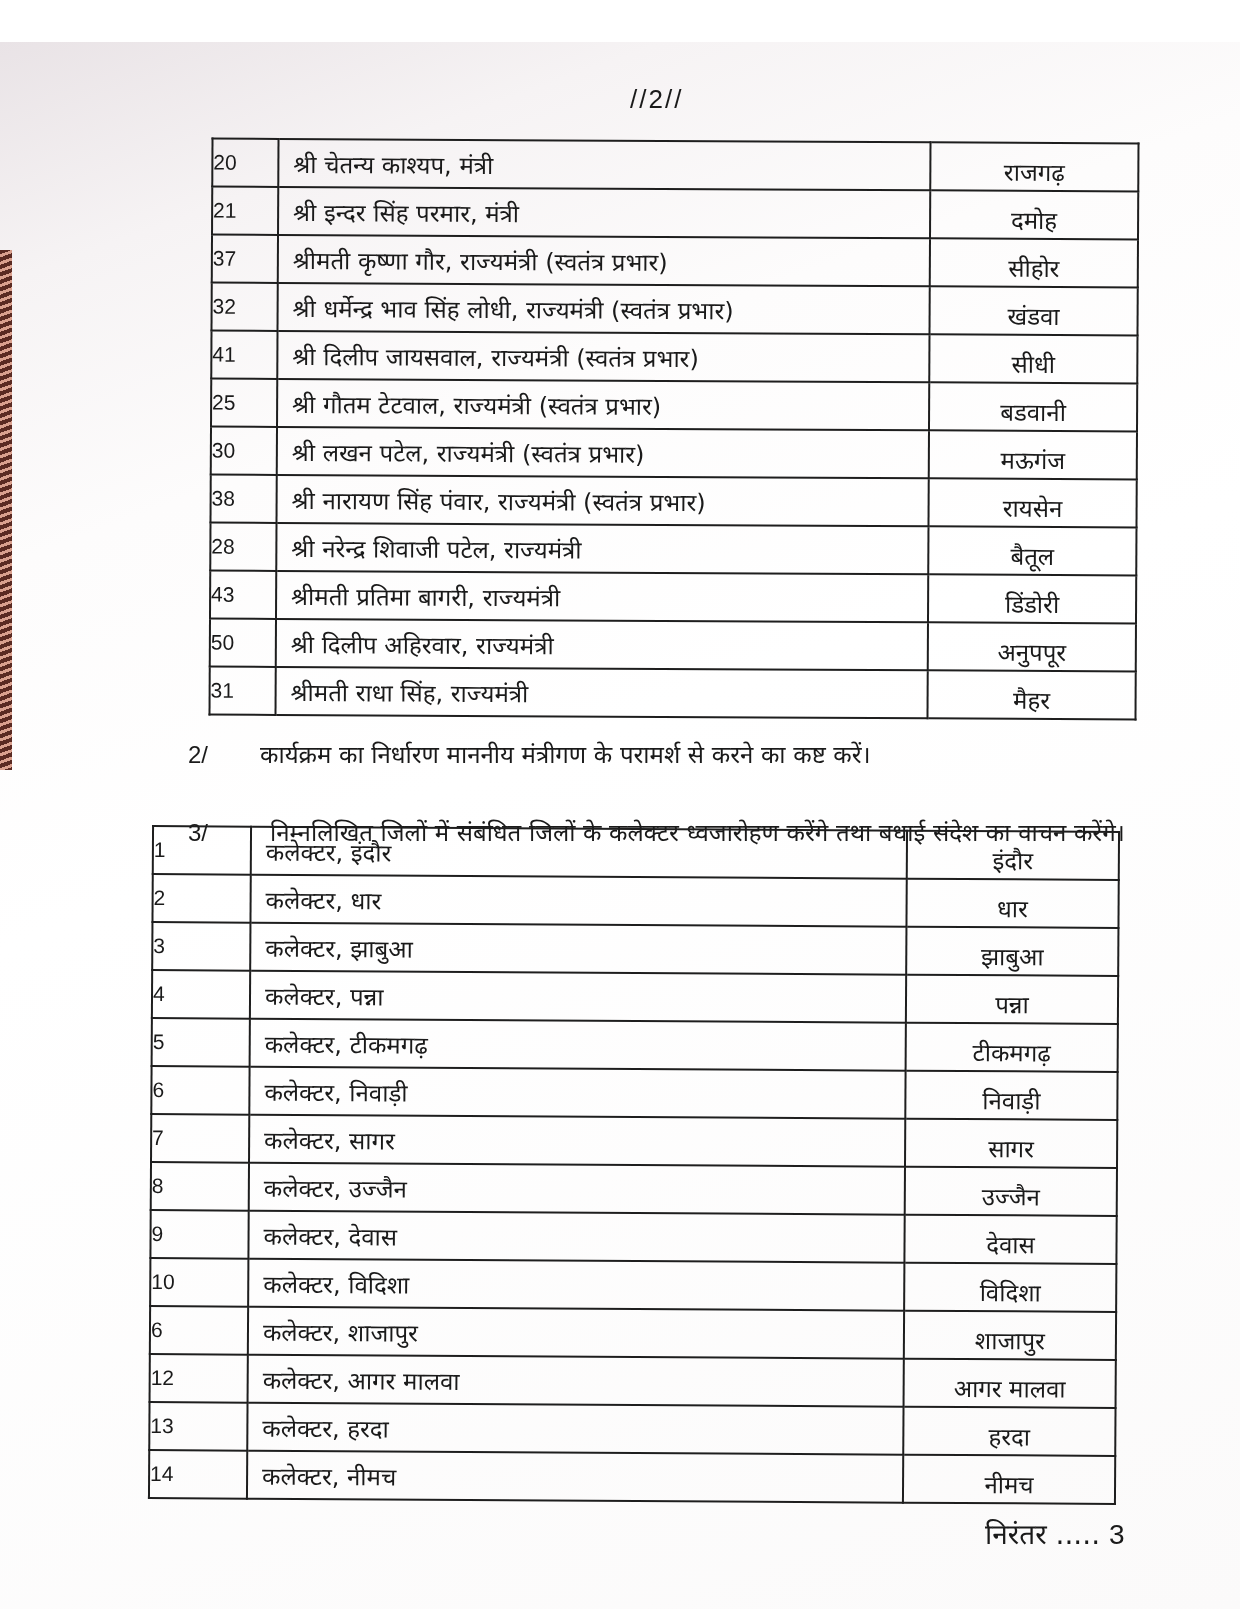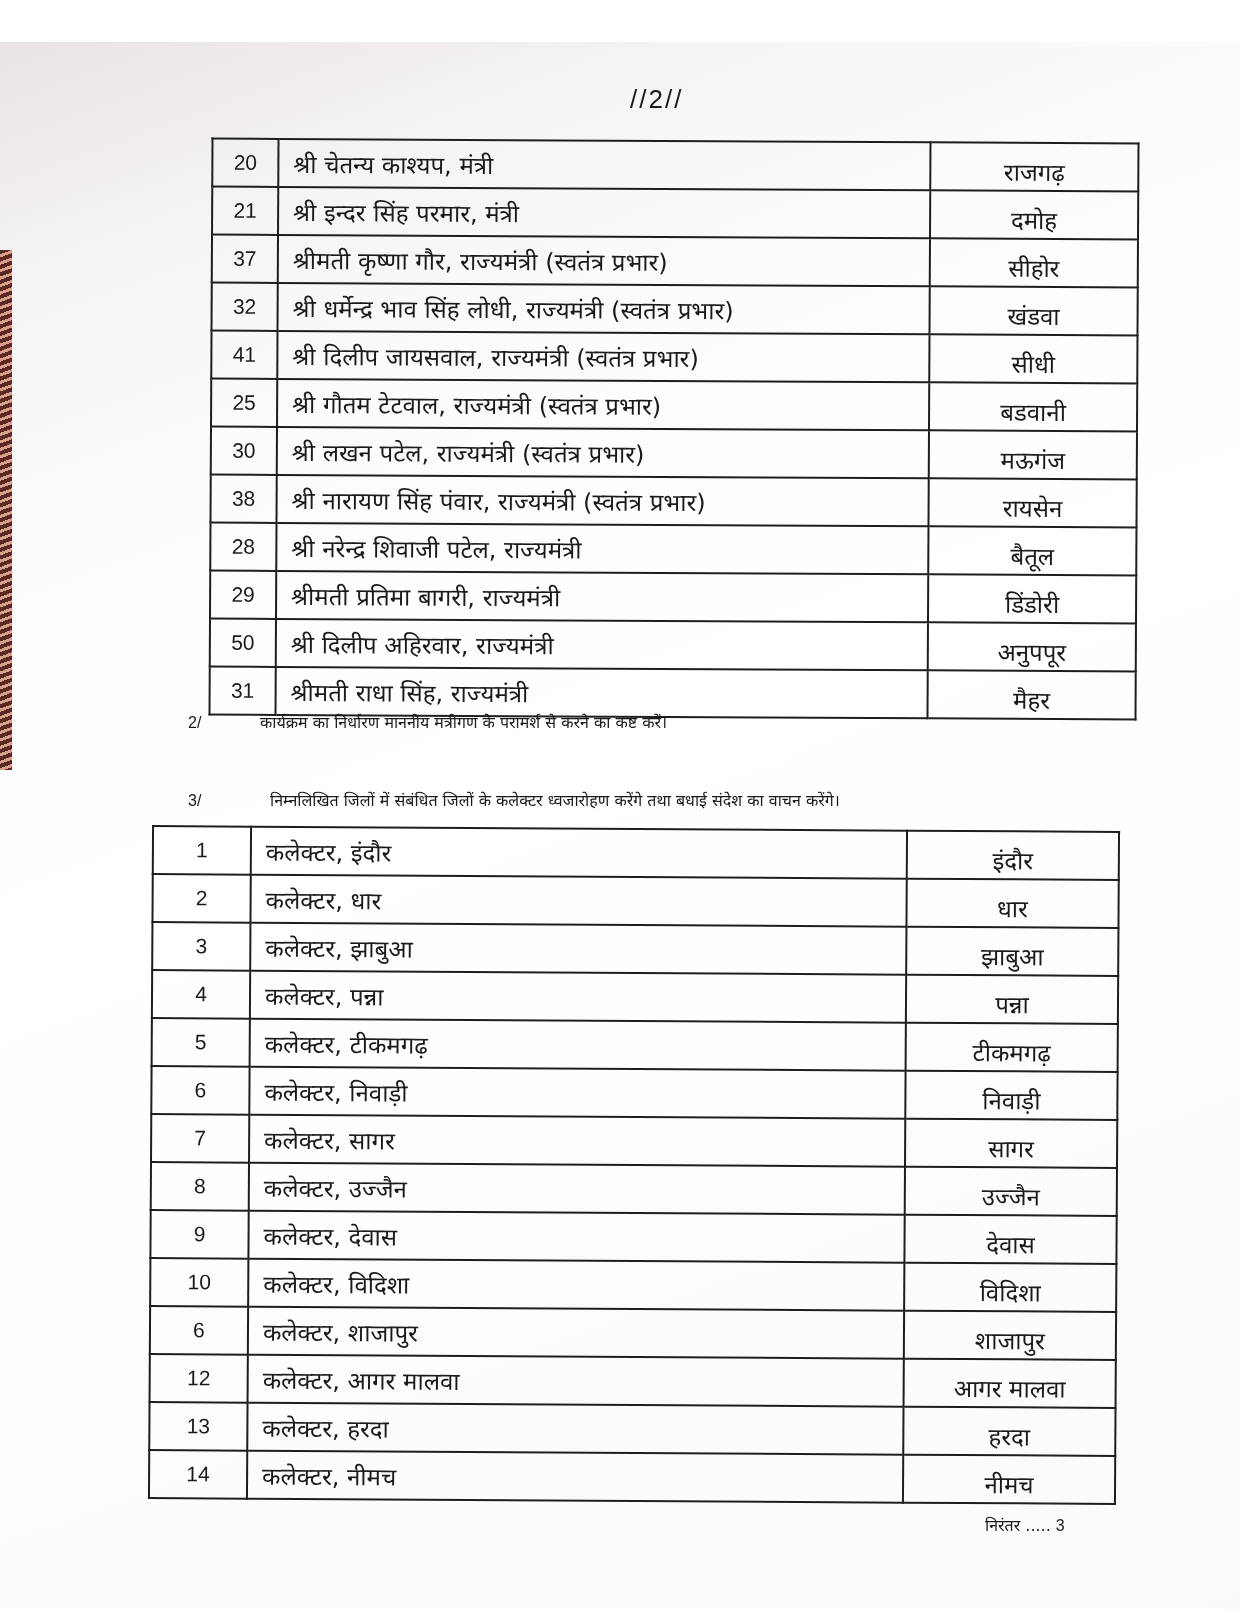--- a/index.html
+++ b/index.html
@@ -21,35 +21,35 @@
       position: absolute; left: 630px; top: 84px; font-size: 26px;
       font-family: "Liberation Sans", sans-serif; letter-spacing: 2px;
     }
     table.grid {
       position: absolute; border-collapse: collapse;
       font-size: 24px;
     }
     table.grid td {
       border: 2px solid #1e1e1e; padding: 0; height: 44px; vertical-align: middle;
     }
-    td.no { width: 64px; text-align: center; font-family: "Liberation Sans", sans-serif; font-size: 21px; }
+    td.no { width: 64px; text-align: left; font-family: "Liberation Sans", sans-serif; font-size: 21px; }
     td.name { padding-left: 14px !important; }
     td.dist { width: 206px; text-align: center; vertical-align: bottom !important; padding-bottom: 2px !important; }
     #t1 { left: 210px; top: 140px; width: 928px; transform: rotate(0.3deg); }
     #t2 { left: 150px; top: 828px; width: 968px; transform: rotate(0.35deg); }
     #t2 td.no { width: 96px; }
     #t2 td.dist { width: 210px; }
     .para {
-      position: absolute; font-size: 16px; line-height: 34px;
+      position: absolute; font-size: 24px; line-height: 34px; margin-top: 32px;
     }
     .para .num { font-family: "Liberation Sans", sans-serif; display: inline-block; width: 72px; }
     #p2 { left: 188px; top: 706px; }
     #p3 { left: 188px; top: 784px; width: 960px; }
     #p3 .num { width: 82px; }
-    .footer { position: absolute; left: 985px; top: 1514px; font-size: 16px; text-align: right; }
+    .footer { position: absolute; left: 985px; top: 1514px; font-size: 28px; text-align: right; }
     .footer .cont-num { font-family: "Liberation Sans", sans-serif; }
   </style>
 </head>
 <body>
 
 <div class="page"></div>
 <div class="binding"></div>
 
 <div class="page-num">//2//</div>
 
@@ -94,21 +94,21 @@
         <td class="no">38</td>
         <td class="name">श्री नारायण सिंह पंवार, राज्यमंत्री (स्वतंत्र प्रभार)</td>
         <td class="dist">रायसेन</td>
       </tr>
       <tr>
         <td class="no">28</td>
         <td class="name">श्री नरेन्द्र शिवाजी पटेल, राज्यमंत्री</td>
         <td class="dist">बैतूल</td>
       </tr>
       <tr>
-        <td class="no">29</td>
+        <td class="no">43</td>
         <td class="name">श्रीमती प्रतिमा बागरी, राज्यमंत्री</td>
         <td class="dist">डिंडोरी</td>
       </tr>
       <tr>
         <td class="no">50</td>
         <td class="name">श्री दिलीप अहिरवार, राज्यमंत्री</td>
         <td class="dist">अनुपपूर</td>
       </tr>
       <tr>
         <td class="no">31</td>

